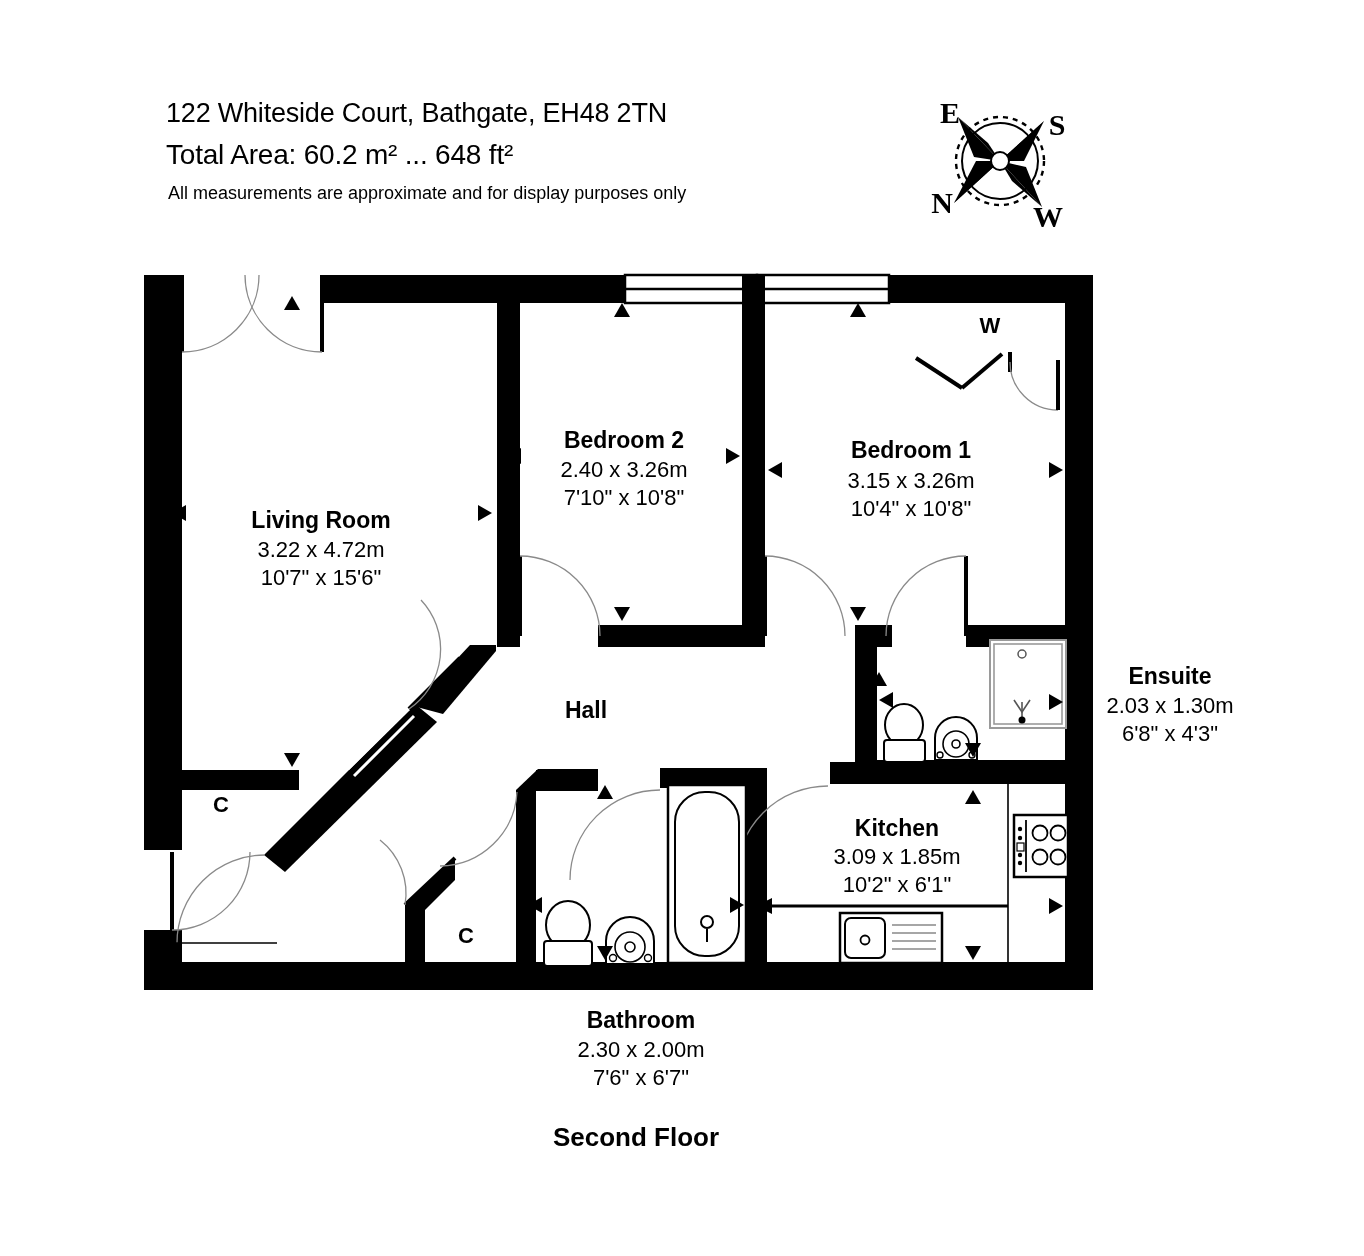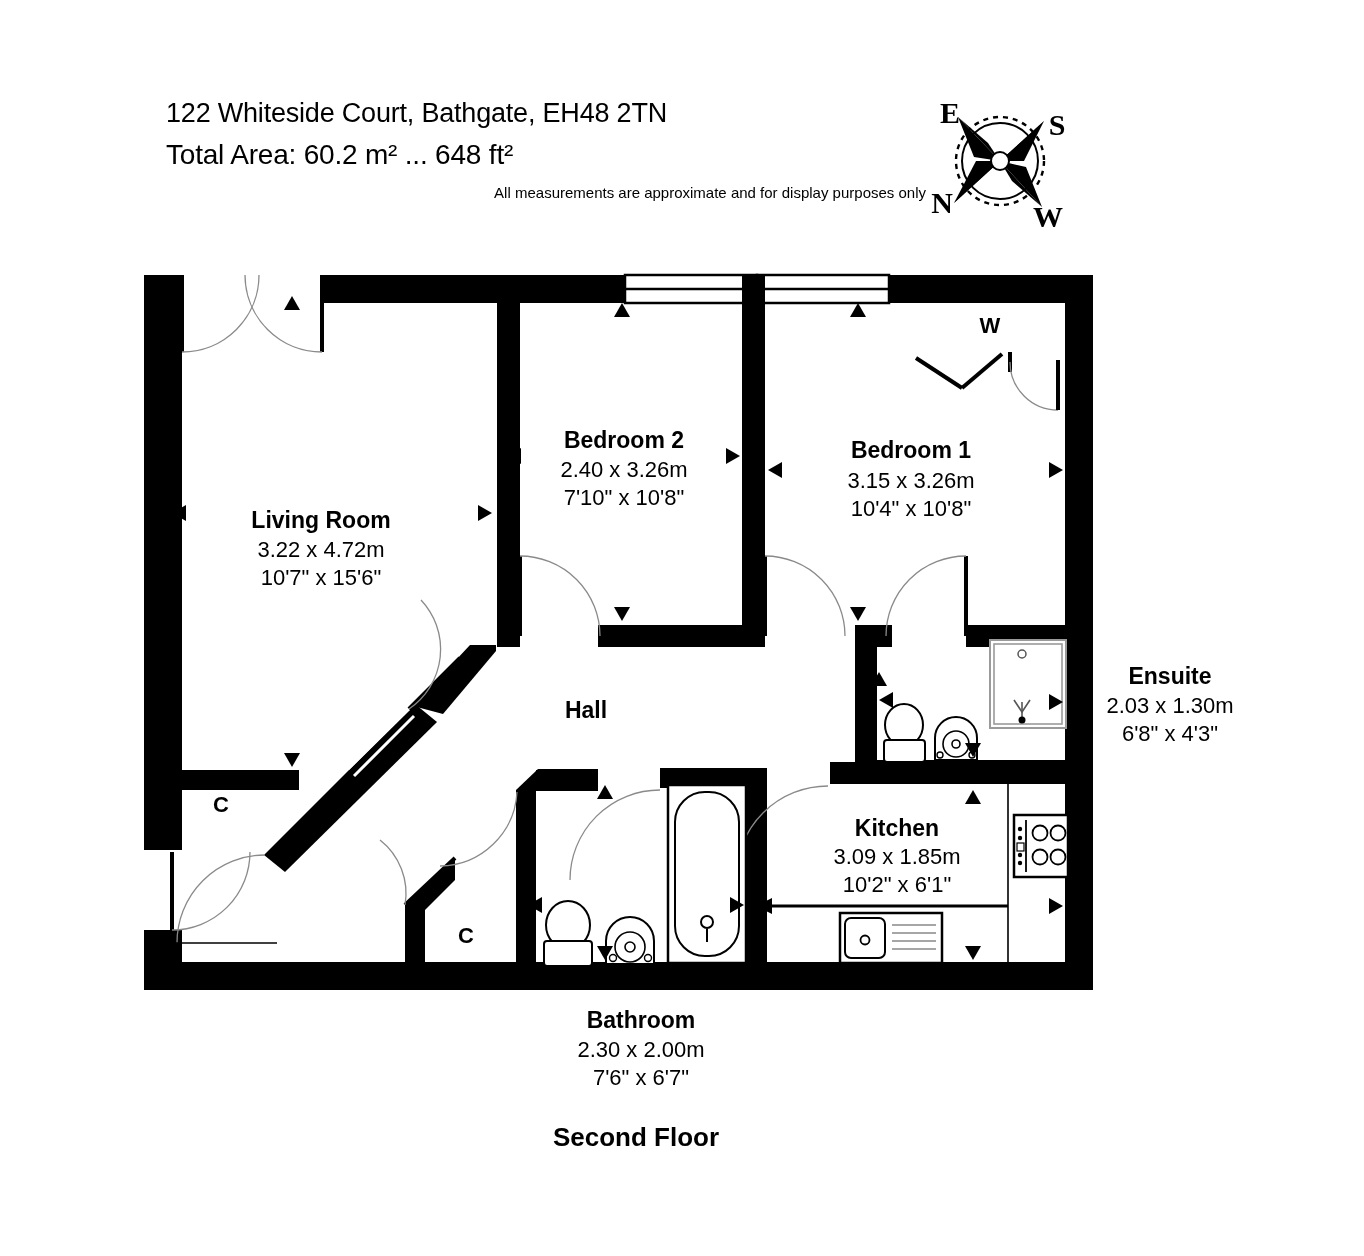--- a/index.html
+++ b/index.html
@@ -34,25 +34,24 @@
     letter-spacing: -0.2px;
     white-space: nowrap;
   }
   .header .total-area {
     font-size: 28px;
     line-height: 42px;
     letter-spacing: -0.2px;
     white-space: nowrap;
   }
   .header .disclaimer {
-    font-size: 15px;
+    font-size: 18px;
     line-height: 34px;
     padding-left: 2px;
     white-space: nowrap;
-    text-align: right;
   }
 
   
   .compass {
     position: absolute;
     left: 920px;
     top: 95px;
     width: 160px;
     height: 140px;
   }

